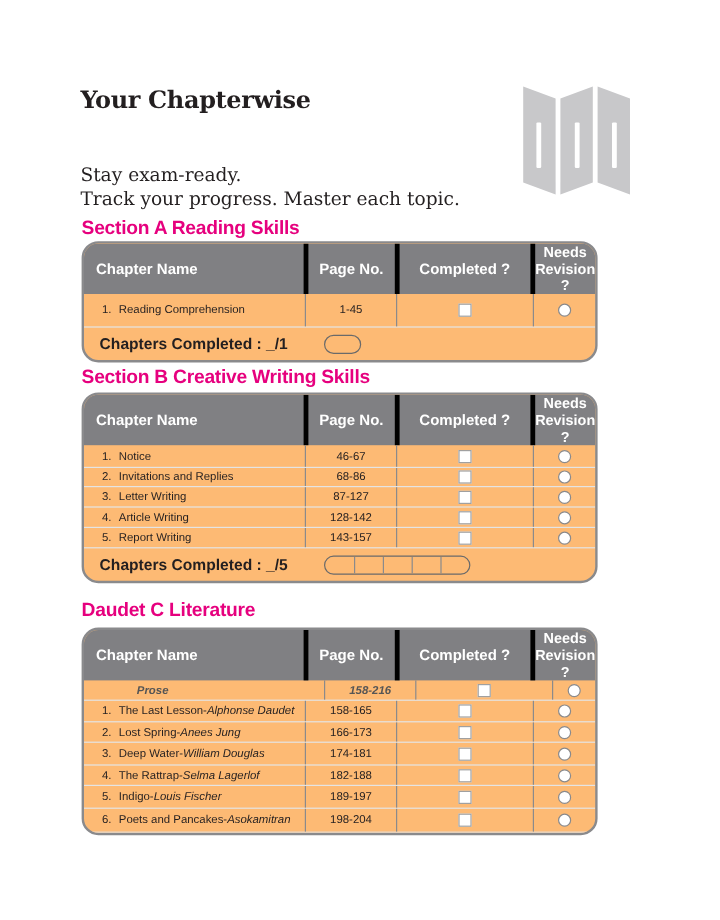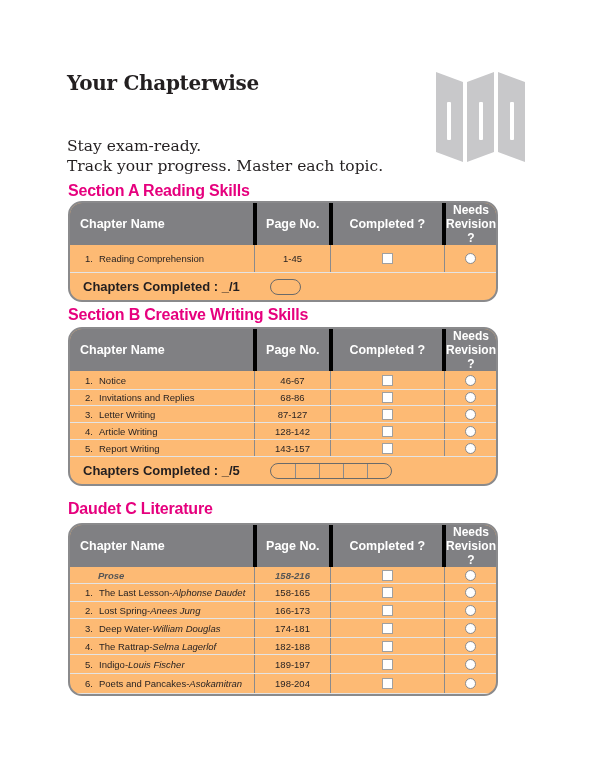--- a/index.html
+++ b/index.html
@@ -38,21 +38,21 @@
   .thead > div { height: 100%; display: flex; align-items: center; }
   .thead .col2, .thead .col3, .thead .col4 { justify-content: center; border-left: 4px solid #000000; }
   .thead .col4 { line-height: 14px; font-size: 12px; align-items: flex-end; }
 
   .row { display: flex; height: 17px; align-items: center; font-size: 9.5px; border-bottom: 1px solid #e4e4e4; }
   .row > div { height: 100%; display: flex; align-items: center; }
   .row .col2, .row .col3, .row .col4 { justify-content: center; border-left: 1px solid #8a8a8c; }
   .row .col1 { padding-left: 15px; }
   .num { display: inline-block; width: 14px; }
   .it { font-style: italic; }
-  .row.prose .col1 { padding-left: 28px; font-style: italic; font-weight: bold; color: #555; }
+  .row.prose .col1 { padding-left: 28px; font-style: italic; font-weight: bold; color: #555; margin-left: 16px; }
   .row.prose .col2 { font-style: italic; font-weight: bold; color: #555; }
 
   .cbox { width: 11px; height: 11px; border: 1px solid #a0a0a0; background: #fff; display: inline-block; }
   .radio { width: 11px; height: 11px; border: 1px solid #8a8a8c; border-radius: 50%; background: #fff; display: inline-block; }
 
   .footer { display: flex; align-items: center; height: 27px; }
   .footer-label { width: 184px; padding-left: 13px; font-weight: bold; font-size: 13px; color: #231f20; }
   .pill {
     margin-left: 16px; height: 16px; border: 1px solid #6a6a6a; border-radius: 9px;
     display: flex; overflow: hidden;

